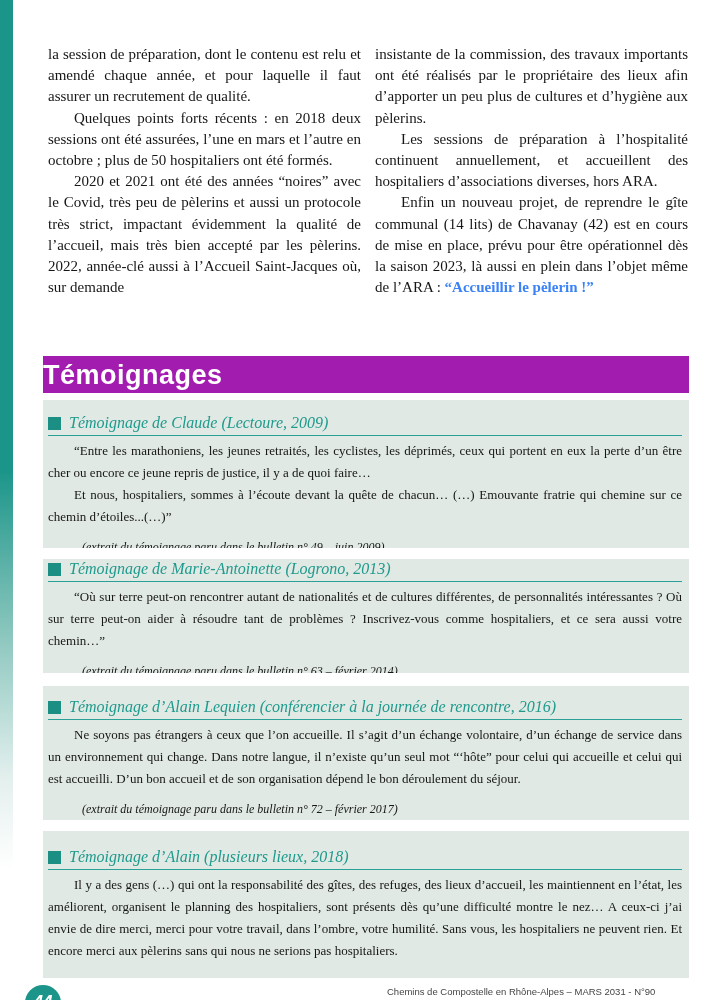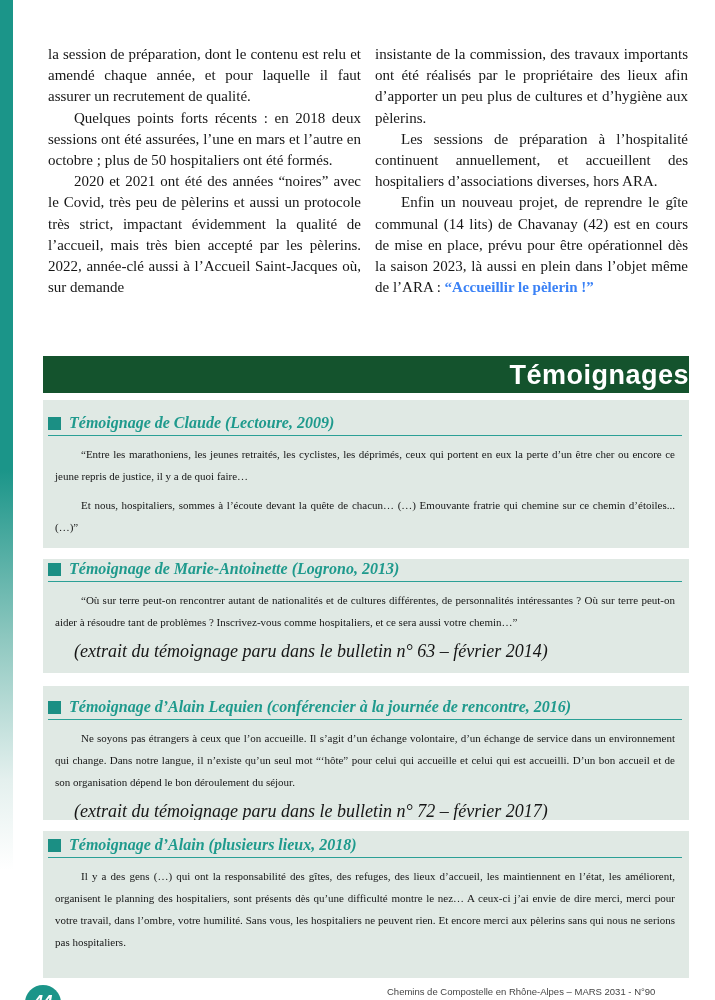--- a/index.html
+++ b/index.html
@@ -25,58 +25,58 @@
     width:313px;
     font-size:15px; line-height:21.2px;
     text-align:justify;
   }
   .col p { margin:0; }
   .col p.ind { text-indent:26px; }
   .teal-bold { color:#3b82f6; font-weight:bold; }
 
   .banner {
     position:absolute; left:43px; top:356px; width:646px; height:37px;
-    background:#14532d;
+    background:#a21caf;
     color:#ffffff;
     font-family:"Liberation Sans", sans-serif;
     font-weight:bold; font-size:27px;
-    text-align:right; line-height:38px;
+    text-align:left; line-height:38px;
     letter-spacing:0.5px;
   }
 
   .section {
     position:absolute; left:43px; width:646px;
     background:#e0e9e4;
     padding:0 7px 0 5px;
     box-sizing:border-box;
     overflow:hidden;
   }
   .s1 { top:400px; height:148px; padding-top:13px; }
   .s2 { top:559px; height:114px; }
   .s3 { top:686px; height:134px; padding-top:11px; }
-  .s4 { top:831px; height:147px; padding-top:4px; }
+  .s4 { top:831px; height:147px; padding-top:16px; }
 
   .sec-head {
     display:flex; align-items:center; gap:8px;
     color:#1f9a8d;
-    font-style:italic; font-weight:bold;
+    font-style:italic; font-weight:normal;
     font-size:16px; line-height:20px;
     white-space:nowrap;
   }
   .sq { width:13px; height:13px; background:#1b8f84; flex:none; }
   .rule { border-bottom:1.5px solid #2ba096; margin:2px 0 4px 0; }
 
   .body-p {
-    margin:7px;
-    font-size:11px; line-height:22px;
+    margin:0;
+    font-size:13px; line-height:22px;
     text-align:justify; text-indent:26px;
   }
   .cite {
-    margin:0;
-    font-size:18px; line-height:22px;
+    margin:8px;
+    font-size:12px; line-height:22px;
     font-style:italic; text-indent:26px;
   }
 
   .footer-badge {
     position:absolute; left:25px; top:985px;
     width:36px; height:36px; border-radius:50%;
     background:#1b9589;
     color:#ffffff;
     font-family:"Liberation Sans", sans-serif;
     font-style:italic; font-weight:bold; font-size:17px;

